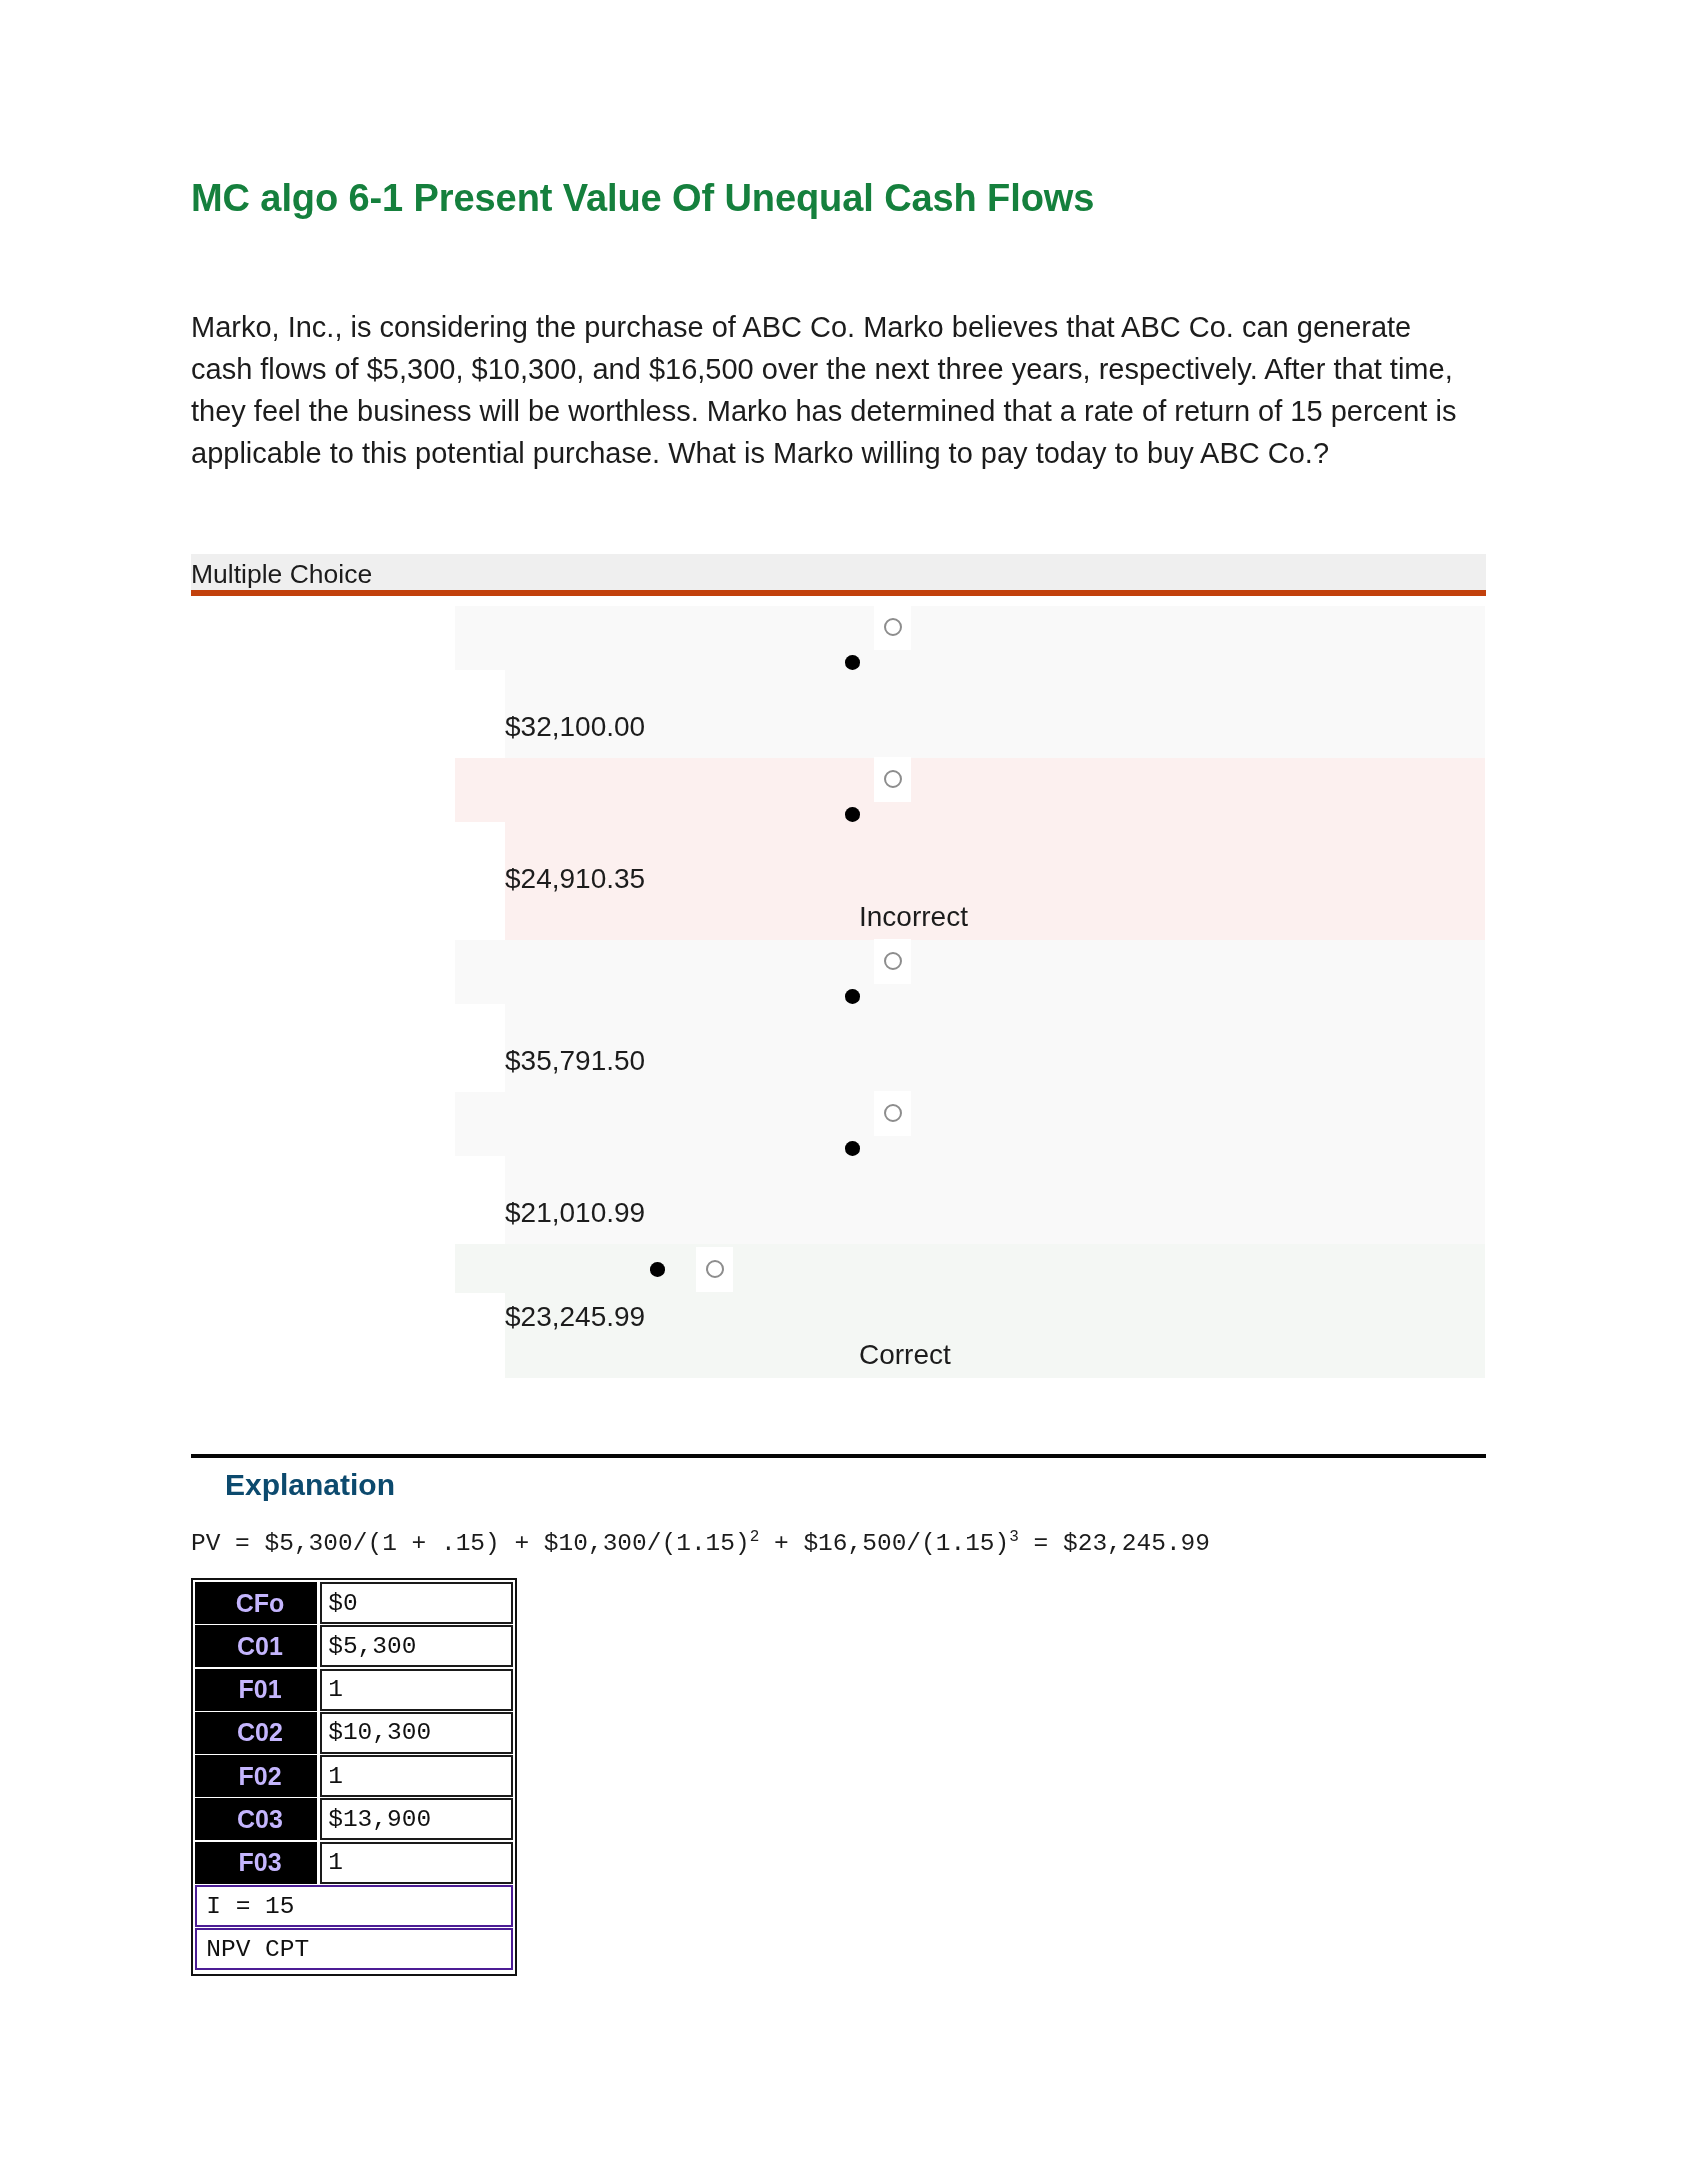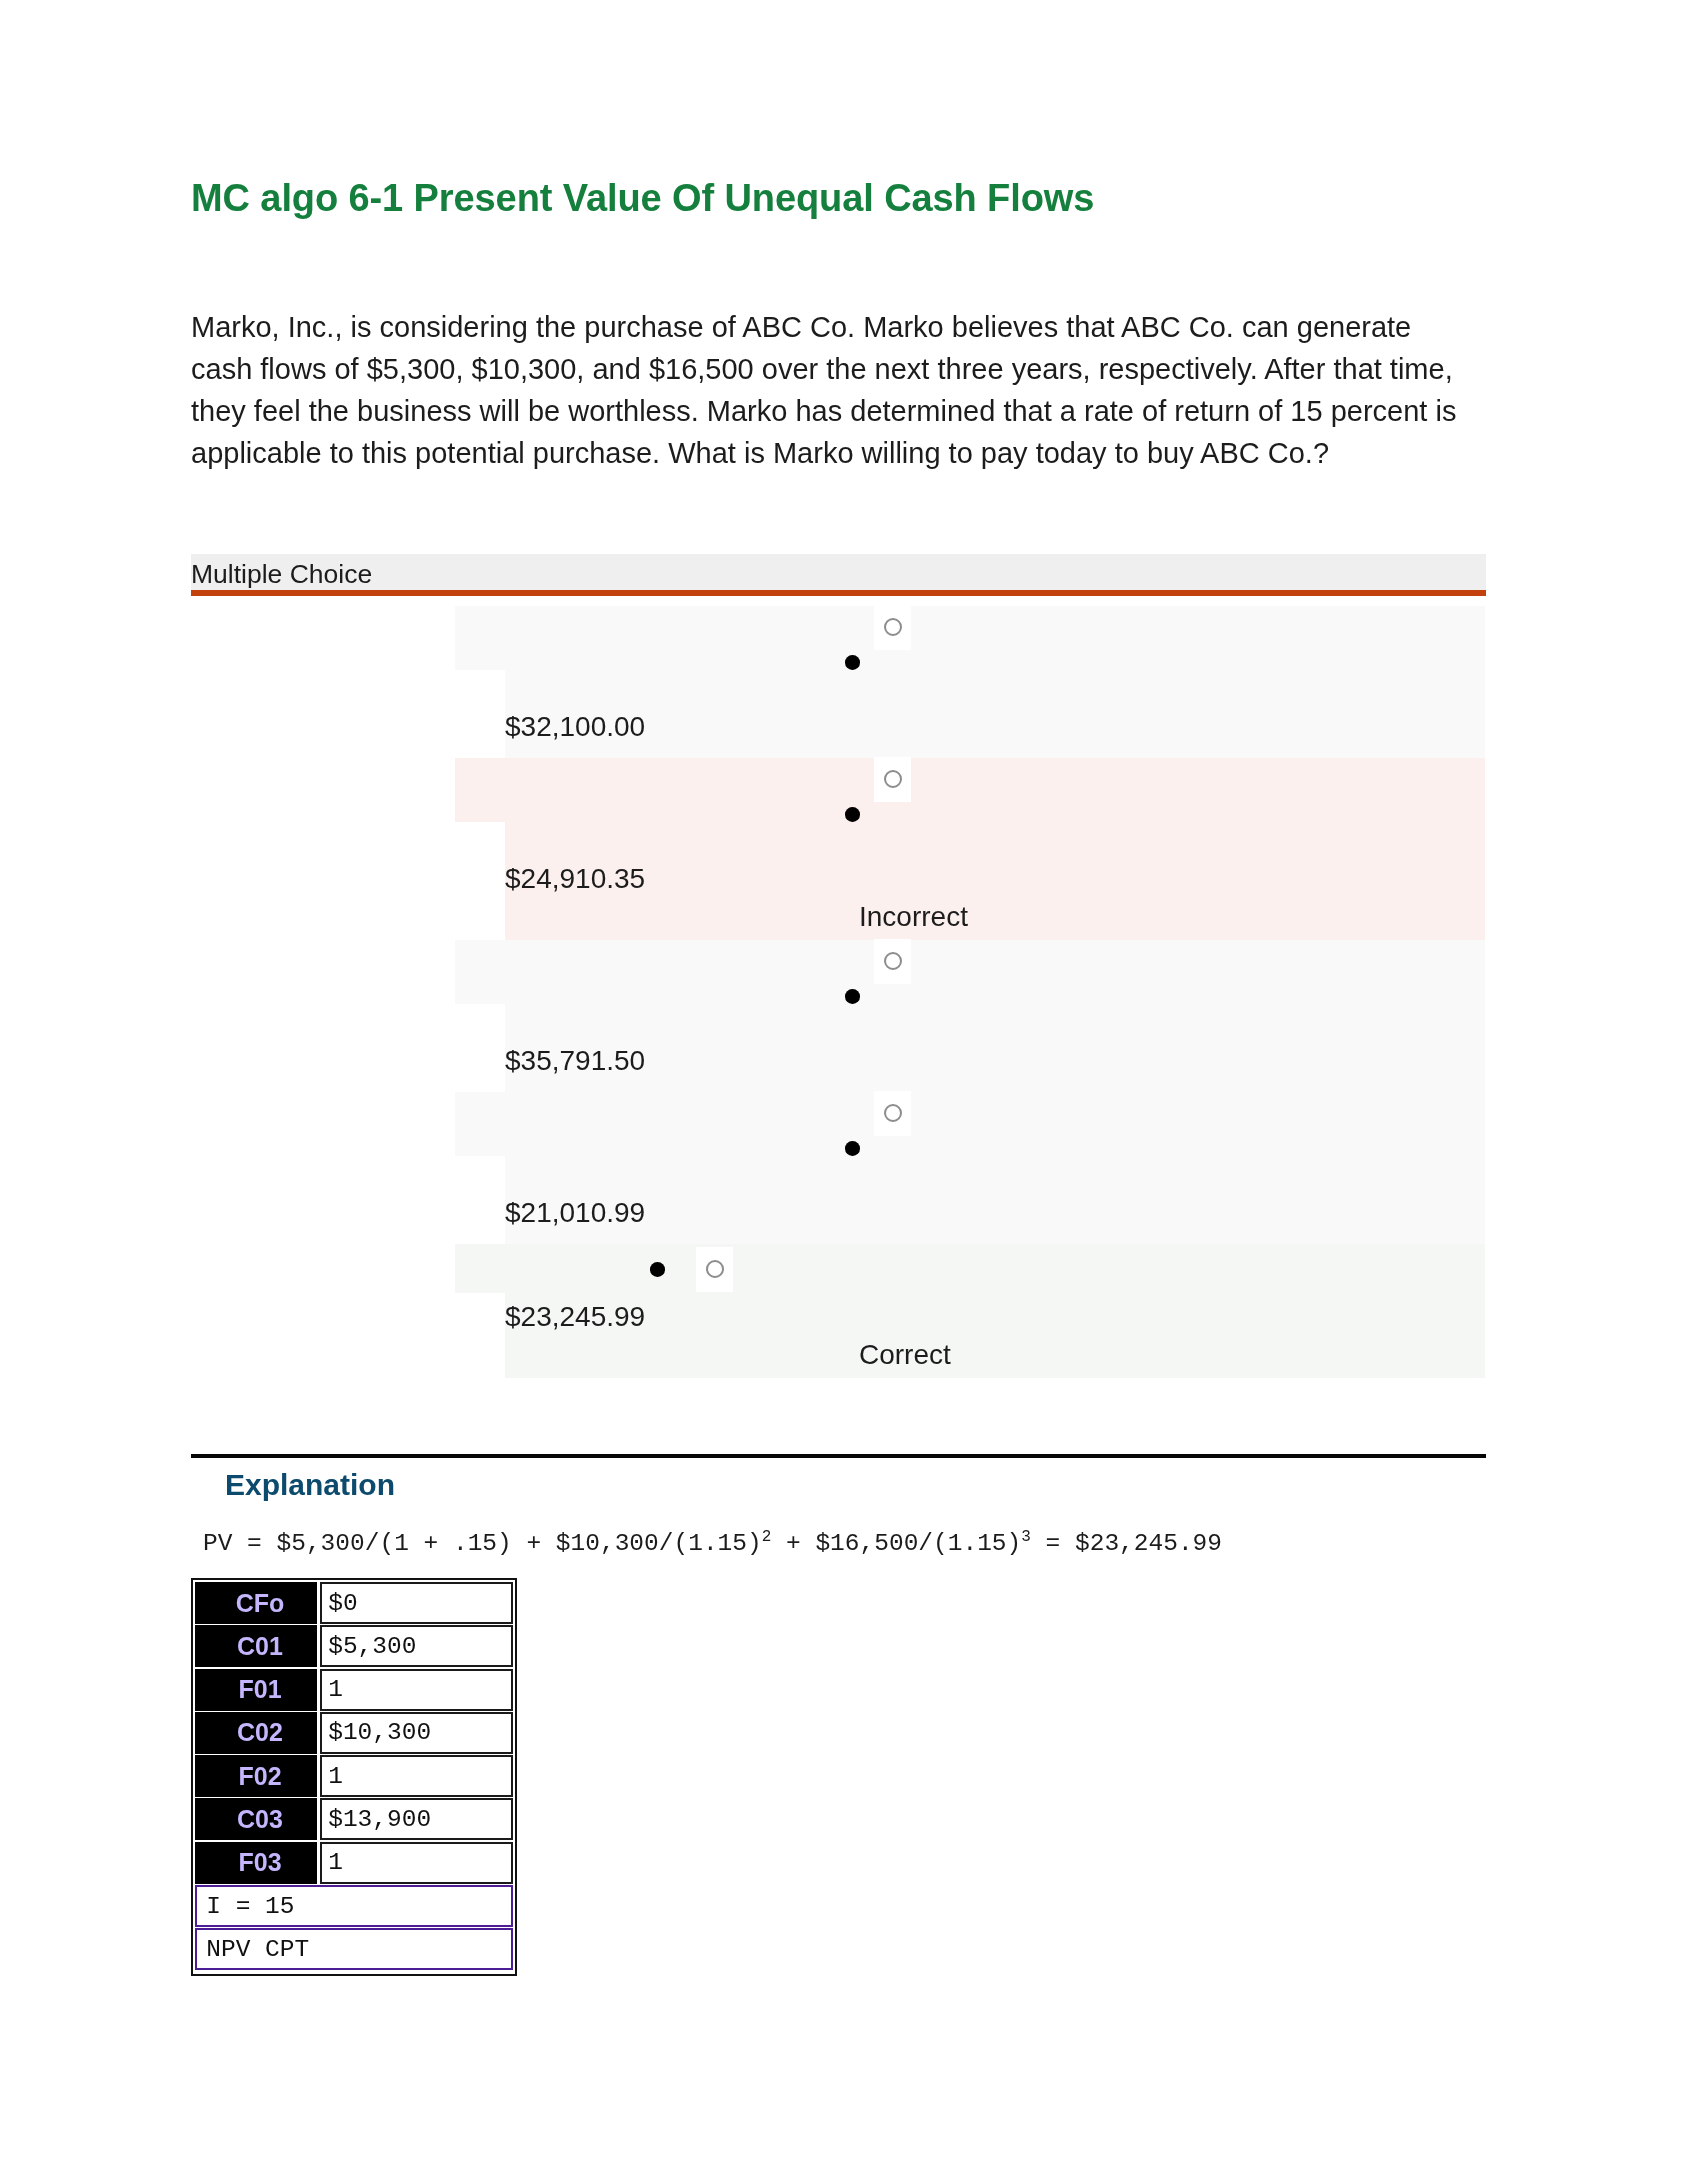--- a/index.html
+++ b/index.html
@@ -159,21 +159,20 @@
   .explain-formula {
     position: absolute;
     left: 191px;
     top: 1527px;
     font-family: "Liberation Mono", "DejaVu Sans Mono", monospace;
     font-size: 24.5px;
     line-height: 34px;
     color: #1c1c1c;
     white-space: nowrap;
     letter-spacing: 0px;
-    margin-left: 12px;
   }
   .explain-formula sup {
     font-size: 16px;
     vertical-align: super;
     line-height: 0;
   }
 
   
   .calc {
     position: absolute;

